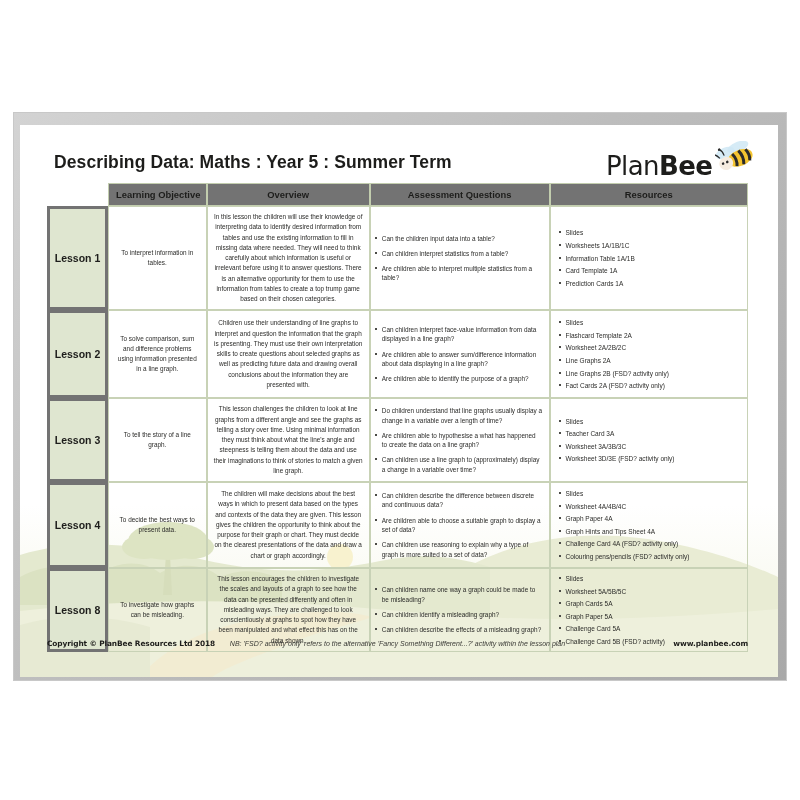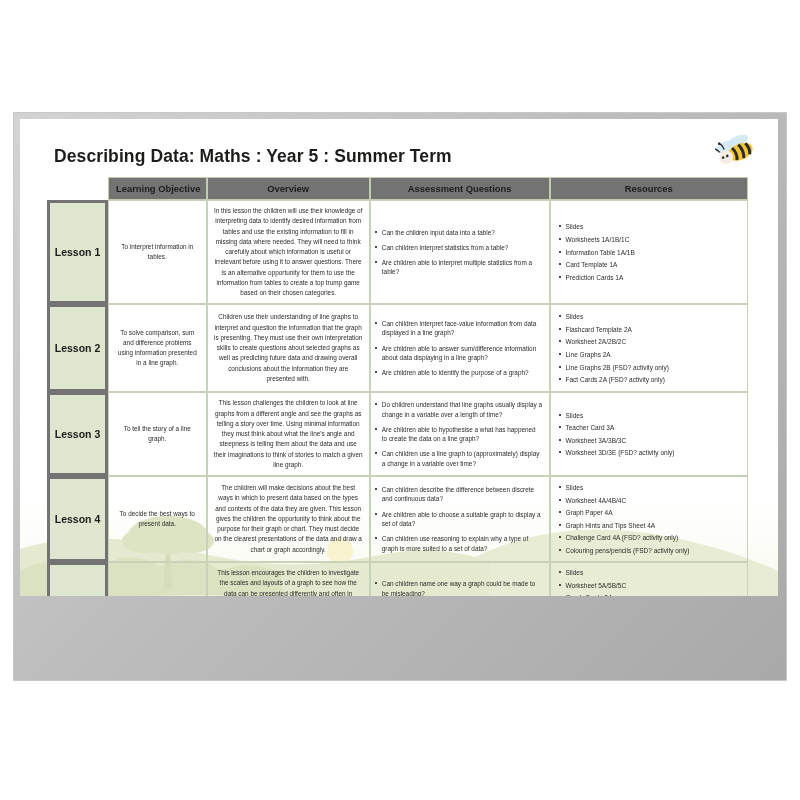--- a/index.html
+++ b/index.html
@@ -10,21 +10,21 @@
   }
   
   #frame-shadow{
     position:absolute;
     left:14px;top:113px;width:772px;height:567px;
     background:linear-gradient(135deg,#d3d3d3 0%,#bdbdbd 45%,#a9a9a9 100%);
     box-shadow:0 0 0 1px #c8c8c8;
   }
   #page{
     position:absolute;
-    left:20px;top:119px;width:758px;height:477px;
+    left:20px;top:125px;width:758px;height:552px;
     background:#ffffff;
     overflow:hidden;
   }
 
   
   #watermark{
     position:absolute;left:0;top:0;width:758px;height:552px;
     pointer-events:none;
   }
 
@@ -156,20 +156,21 @@
     <path d="M0 486 C120 472 260 474 380 486 C500 498 620 496 758 484 L758 552 L0 552 Z" fill="#eef0dc"></path>
 
     <path d="M120 552 C150 516 200 498 262 490 C300 485 330 486 352 492 C330 500 300 506 276 516 C240 530 210 540 192 552 Z" fill="#f2ecd2"></path>
 
     <path d="M0 500 C40 488 90 490 130 502 L130 552 L0 552 Z" fill="#e7ead3"></path>
   </svg>
 
   <div id="doc-title">Describing Data: Maths : Year 5 : Summer Term</div>
 
   <div id="logo">
+    <div id="logo-text"><span class="plan">Plan</span><span class="bee">Bee</span></div>
     <svg id="logo-bee" width="44" height="34" viewBox="0 0 44 34">
       <g transform="rotate(-22 22 17)">
         <ellipse cx="13" cy="8" rx="10" ry="5.5" fill="#cfe7f5" opacity="0.85"></ellipse>
         <ellipse cx="27" cy="7" rx="11" ry="5" fill="#cfe7f5" opacity="0.85"></ellipse>
         <ellipse cx="25" cy="18" rx="13" ry="8" fill="#f4c430"></ellipse>
         <path d="M19 11.5 q3 7 0 13" stroke="#2b2b2b" stroke-width="3" fill="none"></path>
         <path d="M26 10.6 q3.2 7.4 0 14.8" stroke="#2b2b2b" stroke-width="3" fill="none"></path>
         <path d="M33 12 q2.6 6 0 12" stroke="#2b2b2b" stroke-width="3" fill="none"></path>
         <ellipse cx="10" cy="18" rx="7" ry="6.5" fill="#f6ece0"></ellipse>
         <circle cx="7" cy="17" r="1.3" fill="#2b2b2b"></circle>
@@ -296,14 +297,19 @@
               <li>Graph Cards 5A</li>
               <li>Graph Paper 5A</li>
               <li>Challenge Card 5A</li>
               <li>Challenge Card 5B (FSD? activity)</li>
             </ul>
           </td>
         </tr>
       </tbody>
   </table>
 
+  <div id="footer">
+    <div id="copyright">Copyright © PlanBee Resources Ltd 2018</div>
+    <div id="nb-note">NB: 'FSD? activity only' refers to the alternative 'Fancy Something Different...?' activity within the lesson plan</div>
+    <div id="site">www.planbee.com</div>
+  </div>
 
 </div>
 
 </body></html>

